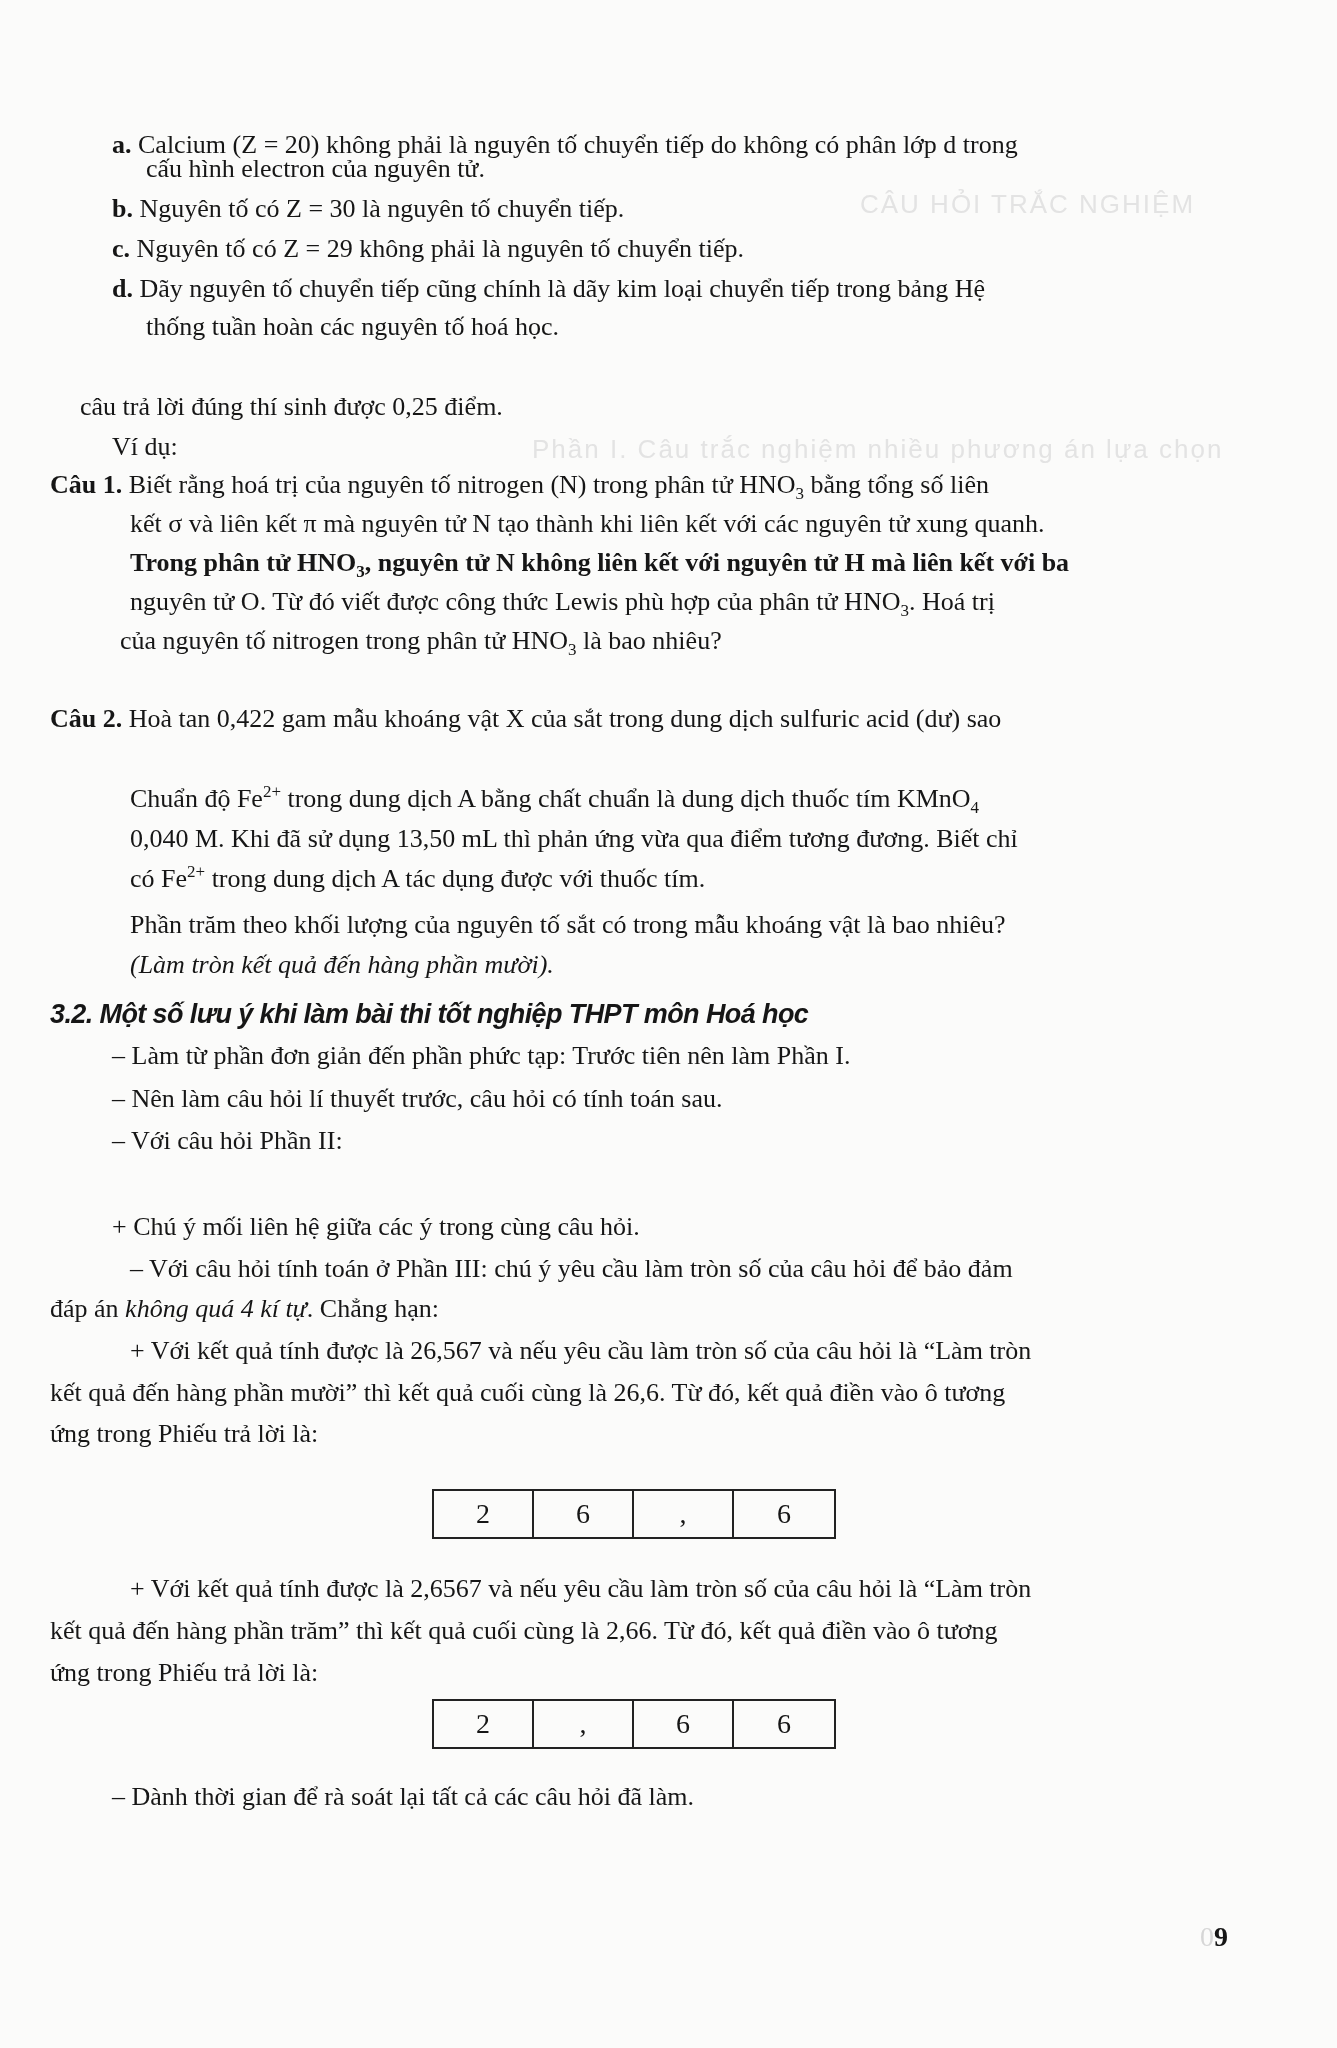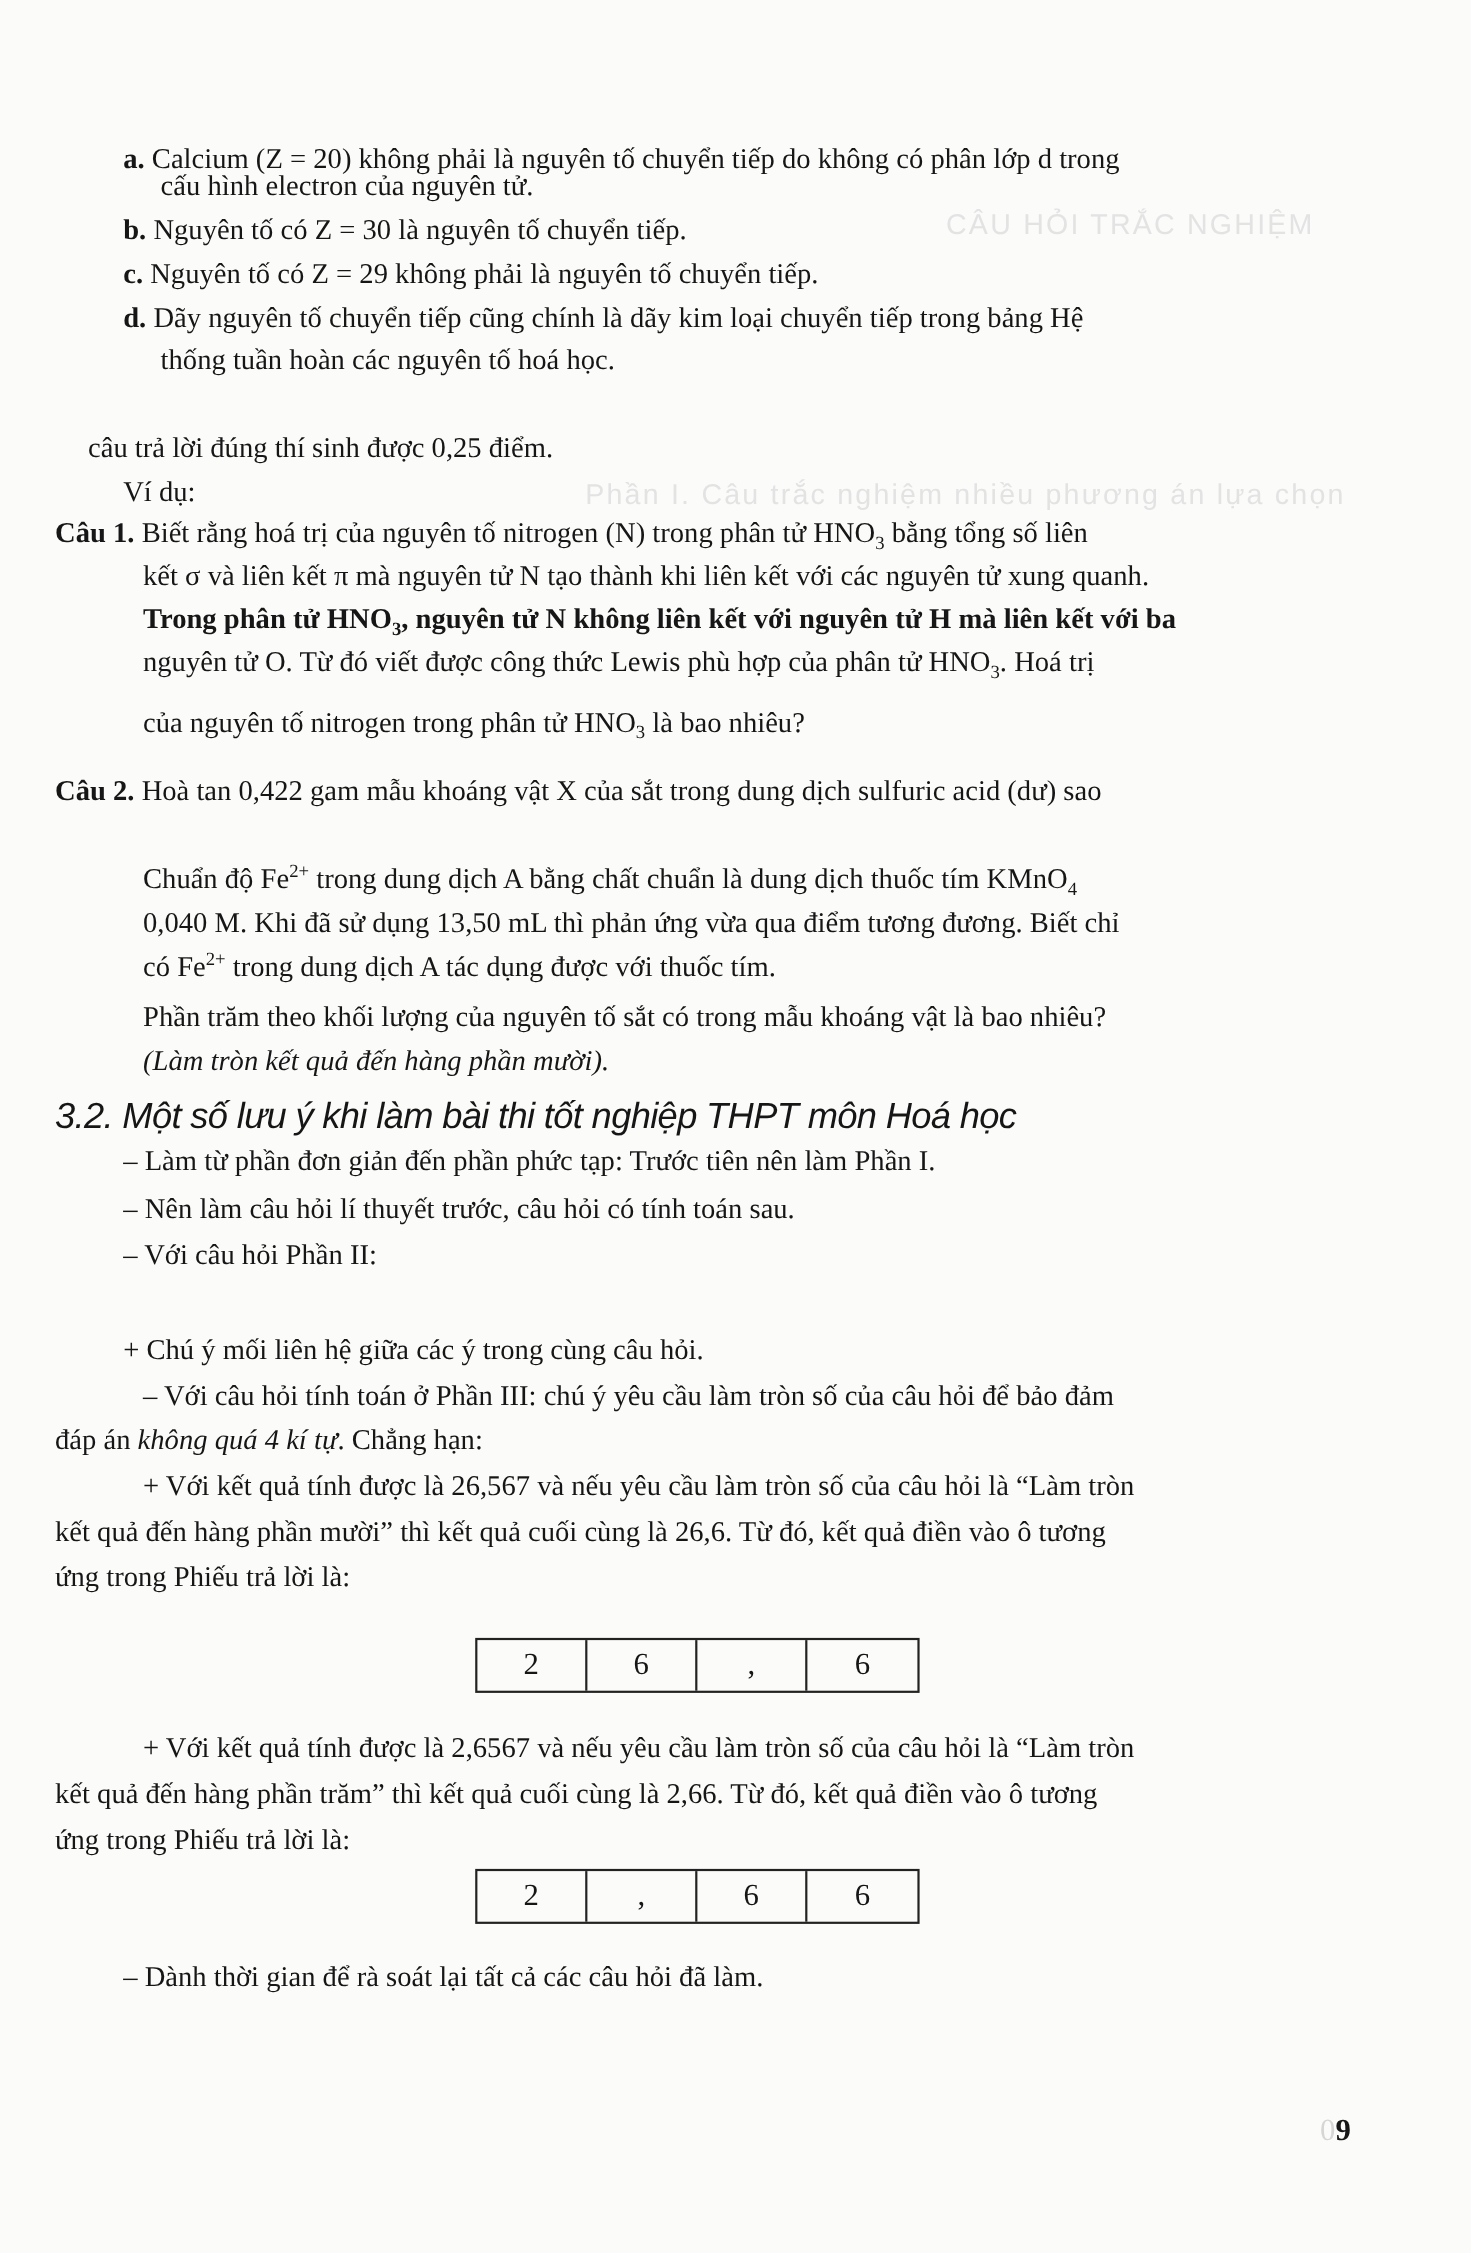--- a/index.html
+++ b/index.html
@@ -13,21 +13,21 @@
   .page { position: absolute; left: 0; top: 0; width: 1337px; height: 2048px; }
   .ghost {
     position: absolute; color: #e3e3e3; font-family: "Liberation Sans", sans-serif;
     font-size: 26px; letter-spacing: 2px; pointer-events: none;
   }
   .line { position: absolute; white-space: nowrap; }
   .bold { font-weight: bold; }
   .ital { font-style: italic; }
   .heading {
     font-family: "Liberation Sans", "DejaVu Sans", sans-serif;
-    font-weight: normal; font-style: italic; font-size: 33px; letter-spacing: -0.6px;
+    font-weight: bold; font-style: italic; font-size: 27px; letter-spacing: -0.6px;
   }
   sub, sup { font-size: 17px; line-height: 0; }
   .answer-grid {
     position: absolute; display: flex; border: 2px solid #222;
     height: 46px;
   }
   .answer-cell {
     width: 100px; height: 46px; border-right: 2px solid #222;
     display: flex; align-items: center; justify-content: center;
     font-size: 28px; box-sizing: border-box;
@@ -70,21 +70,21 @@
   <div class="line" style="left:50px;top:466px;">
     <span class="bold">Câu 1.</span><span> Biết rằng hoá trị của nguyên tố nitrogen (N) trong phân tử HNO</span><sub>3</sub><span> bằng tổng số liên</span>
   </div>
   <div class="line" style="left:130px;top:505px;">kết σ và liên kết π mà nguyên tử N tạo thành khi liên kết với các nguyên tử xung quanh.</div>
   <div class="line" style="left:130px;top:544px;font-weight:bold;">
     <span>Trong phân tử HNO</span><sub>3</sub><span>, nguyên tử N không liên kết với nguyên tử H mà liên kết với ba</span>
   </div>
   <div class="line" style="left:130px;top:583px;">
     <span>nguyên tử O. Từ đó viết được công thức Lewis phù hợp của phân tử HNO</span><sub>3</sub><span>. Hoá trị</span>
   </div>
-  <div class="line" style="left:130px;top:622px;margin-top:16px;">
+  <div class="line" style="left:120px;top:622px;">
     <span>của nguyên tố nitrogen trong phân tử HNO</span><sub>3</sub><span> là bao nhiêu?</span>
   </div>
 
   <div class="line" style="left:50px;top:700px;">
     <span class="bold">Câu 2.</span><span> Hoà tan 0,422 gam mẫu khoáng vật X của sắt trong dung dịch sulfuric acid (dư) sao</span>
   </div>
   <div class="line" style="left:130px;top:780px;">
     <span>Chuẩn độ Fe</span><sup>2+</sup><span> trong dung dịch A bằng chất chuẩn là dung dịch thuốc tím KMnO</span><sub>4</sub>
   </div>
   <div class="line" style="left:130px;top:820px;">0,040 M. Khi đã sử dụng 13,50 mL thì phản ứng vừa qua điểm tương đương. Biết chỉ</div>

